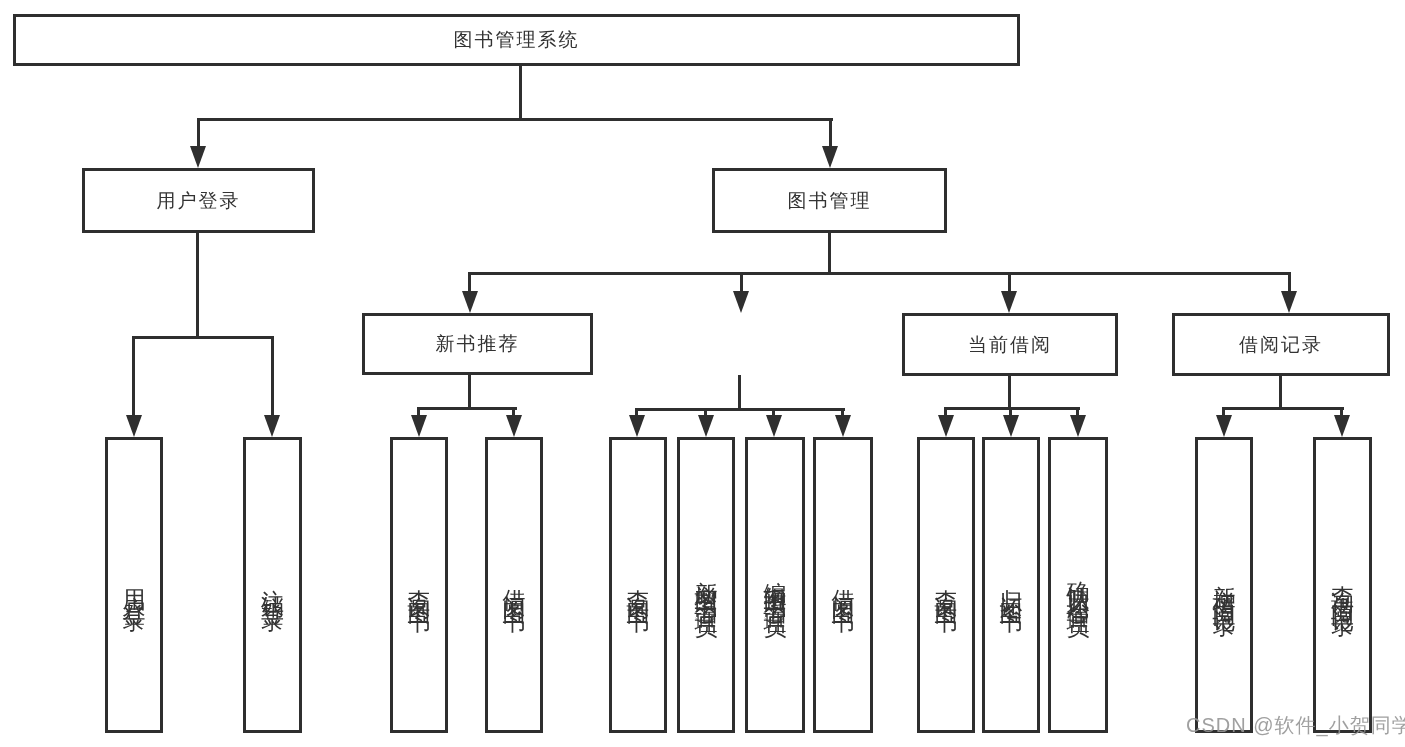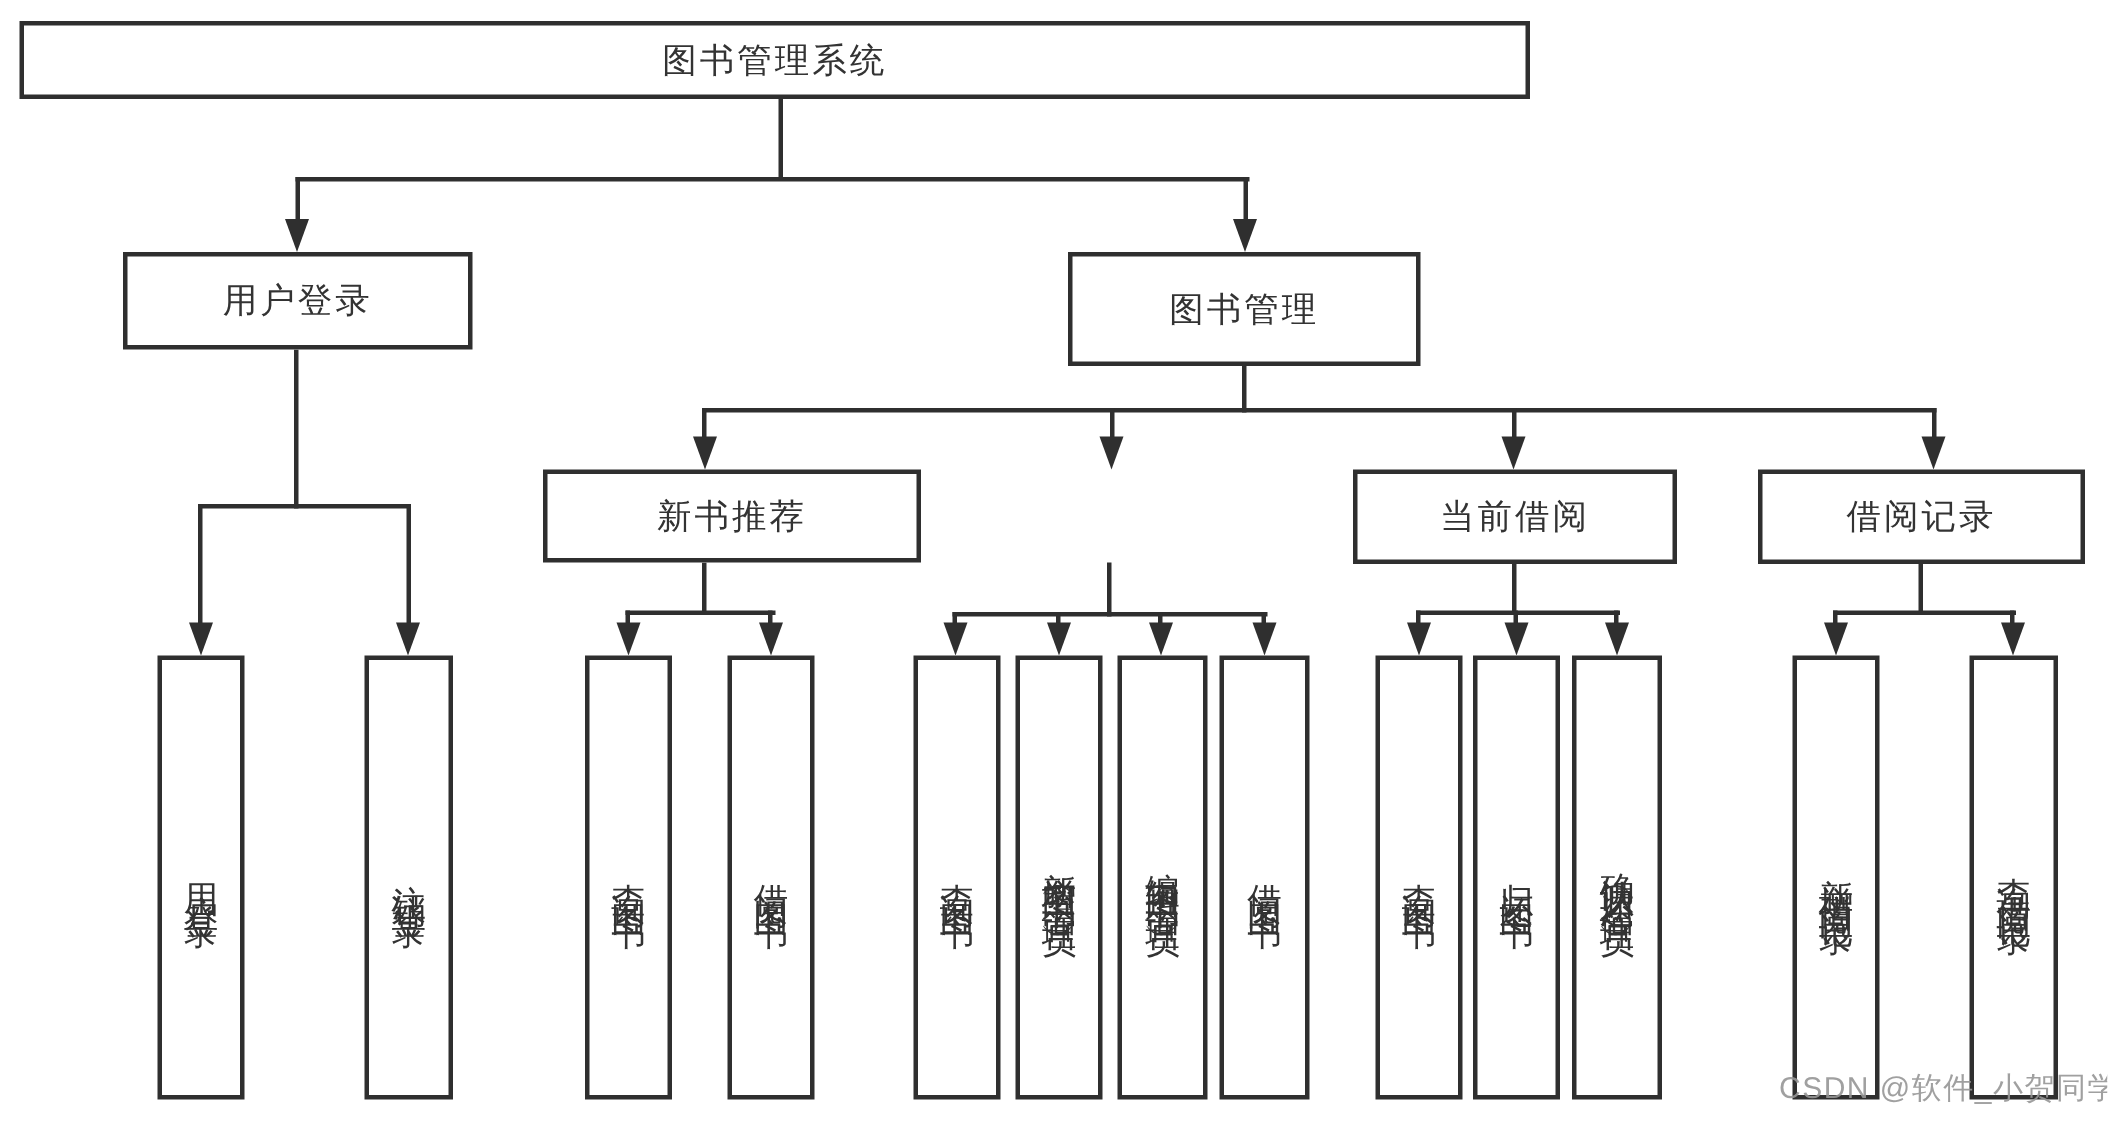--- a/index.html
+++ b/index.html
@@ -14,21 +14,21 @@
     --text: #333333;
   }
   .hbox {
     position: absolute;
     box-sizing: border-box;
     border: 3px solid var(--line);
     background: #ffffff;
     display: flex;
     align-items: center;
     justify-content: center;
-    font-size: 23px;
+    font-size: 19px;
     letter-spacing: 2px;
     color: var(--text);
     z-index: 2;
   }
   .vbox {
     position: absolute;
     box-sizing: border-box;
     border: 3px solid var(--line);
     background: #ffffff;
     display: flex;
@@ -71,41 +71,41 @@
   <div class="hbox" style="left:13px; top:14px; width:1007px; height:52px;">图书管理系统</div>
 
   <div class="vline" style="left:519px; top:66px; height:52px;"></div>
   <div class="hline" style="left:197px; top:118px; width:636px;"></div>
   <div class="vline" style="left:197px; top:118px; height:34px;"></div>
   <div class="arrowhead" style="left:190px; top:146px;"></div>
   <div class="vline" style="left:829px; top:118px; height:34px;"></div>
   <div class="arrowhead" style="left:822px; top:146px;"></div>
 
   <div class="hbox" style="left:82px; top:168px; width:233px; height:65px;">用户登录</div>
-  <div class="hbox" style="left:712px; top:168px; width:235px; height:76px;">图书管理</div>
+  <div class="hbox" style="left:712px; top:168px; width:235px; height:65px;">图书管理</div>
 
   <div class="vline" style="left:196px; top:233px; height:106px;"></div>
   <div class="hline" style="left:132px; top:336px; width:142px;"></div>
   <div class="vline" style="left:132px; top:336px; height:84px;"></div>
   <div class="arrowhead" style="left:126px; top:415px;"></div>
   <div class="vline" style="left:271px; top:336px; height:84px;"></div>
   <div class="arrowhead" style="left:264px; top:415px;"></div>
 
   <div class="vline" style="left:828px; top:233px; height:42px;"></div>
   <div class="hline" style="left:468px; top:272px; width:823px;"></div>
   <div class="vline" style="left:468px; top:272px; height:24px;"></div>
   <div class="arrowhead" style="left:462px; top:291px;"></div>
   <div class="vline" style="left:740px; top:272px; height:24px;"></div>
   <div class="arrowhead" style="left:733px; top:291px;"></div>
   <div class="vline" style="left:1008px; top:272px; height:24px;"></div>
   <div class="arrowhead" style="left:1001px; top:291px;"></div>
   <div class="vline" style="left:1288px; top:272px; height:24px;"></div>
   <div class="arrowhead" style="left:1281px; top:291px;"></div>
 
-  <div class="hbox" style="left:362px; top:313px; width:252px; height:62px;">新书推荐</div>
+  <div class="hbox" style="left:362px; top:313px; width:231px; height:62px;">新书推荐</div>
   <div class="hbox" style="left:1172px; top:313px; width:218px; height:63px;">借阅记录</div>
   <div class="hbox" style="left:902px; top:313px; width:216px; height:63px;">当前借阅</div>
 
   <div class="vline" style="left:468px; top:375px; height:35px;"></div>
   <div class="hline" style="left:417px; top:407px; width:100px;"></div>
   <div class="vline" style="left:417px; top:407px; height:12px;"></div>
   <div class="arrowhead" style="left:411px; top:415px;"></div>
   <div class="vline" style="left:512px; top:407px; height:12px;"></div>
   <div class="arrowhead" style="left:506px; top:415px;"></div>
 

